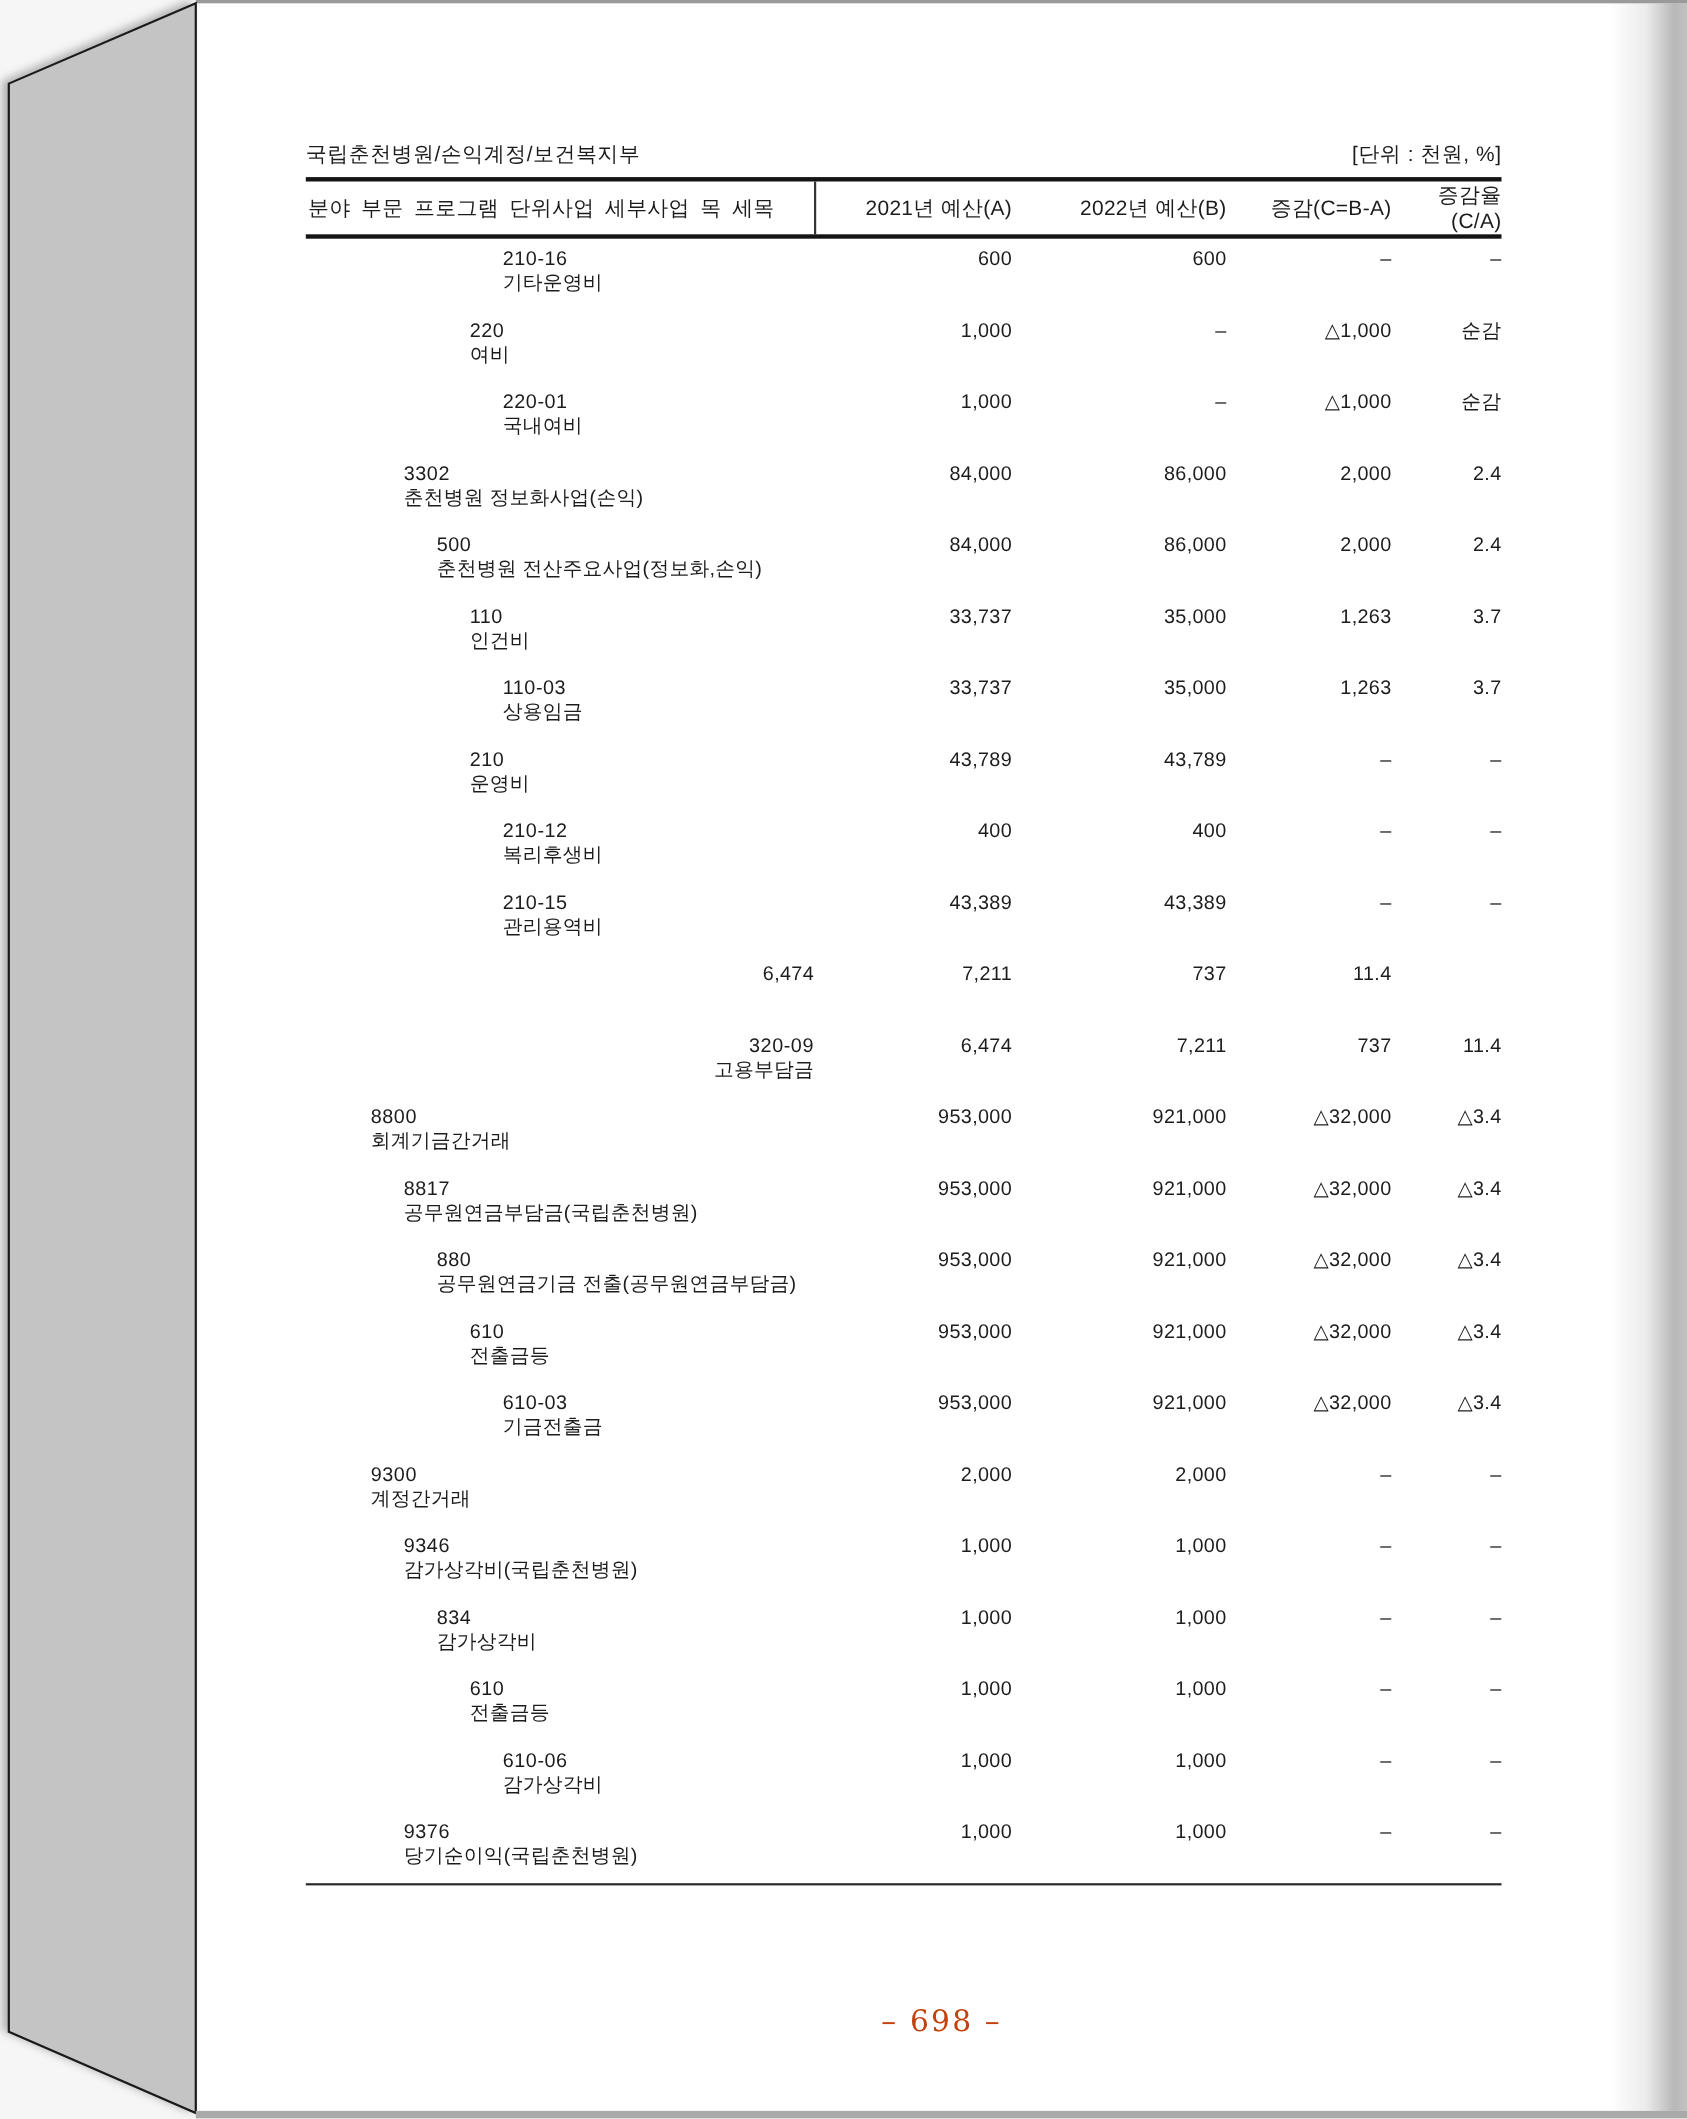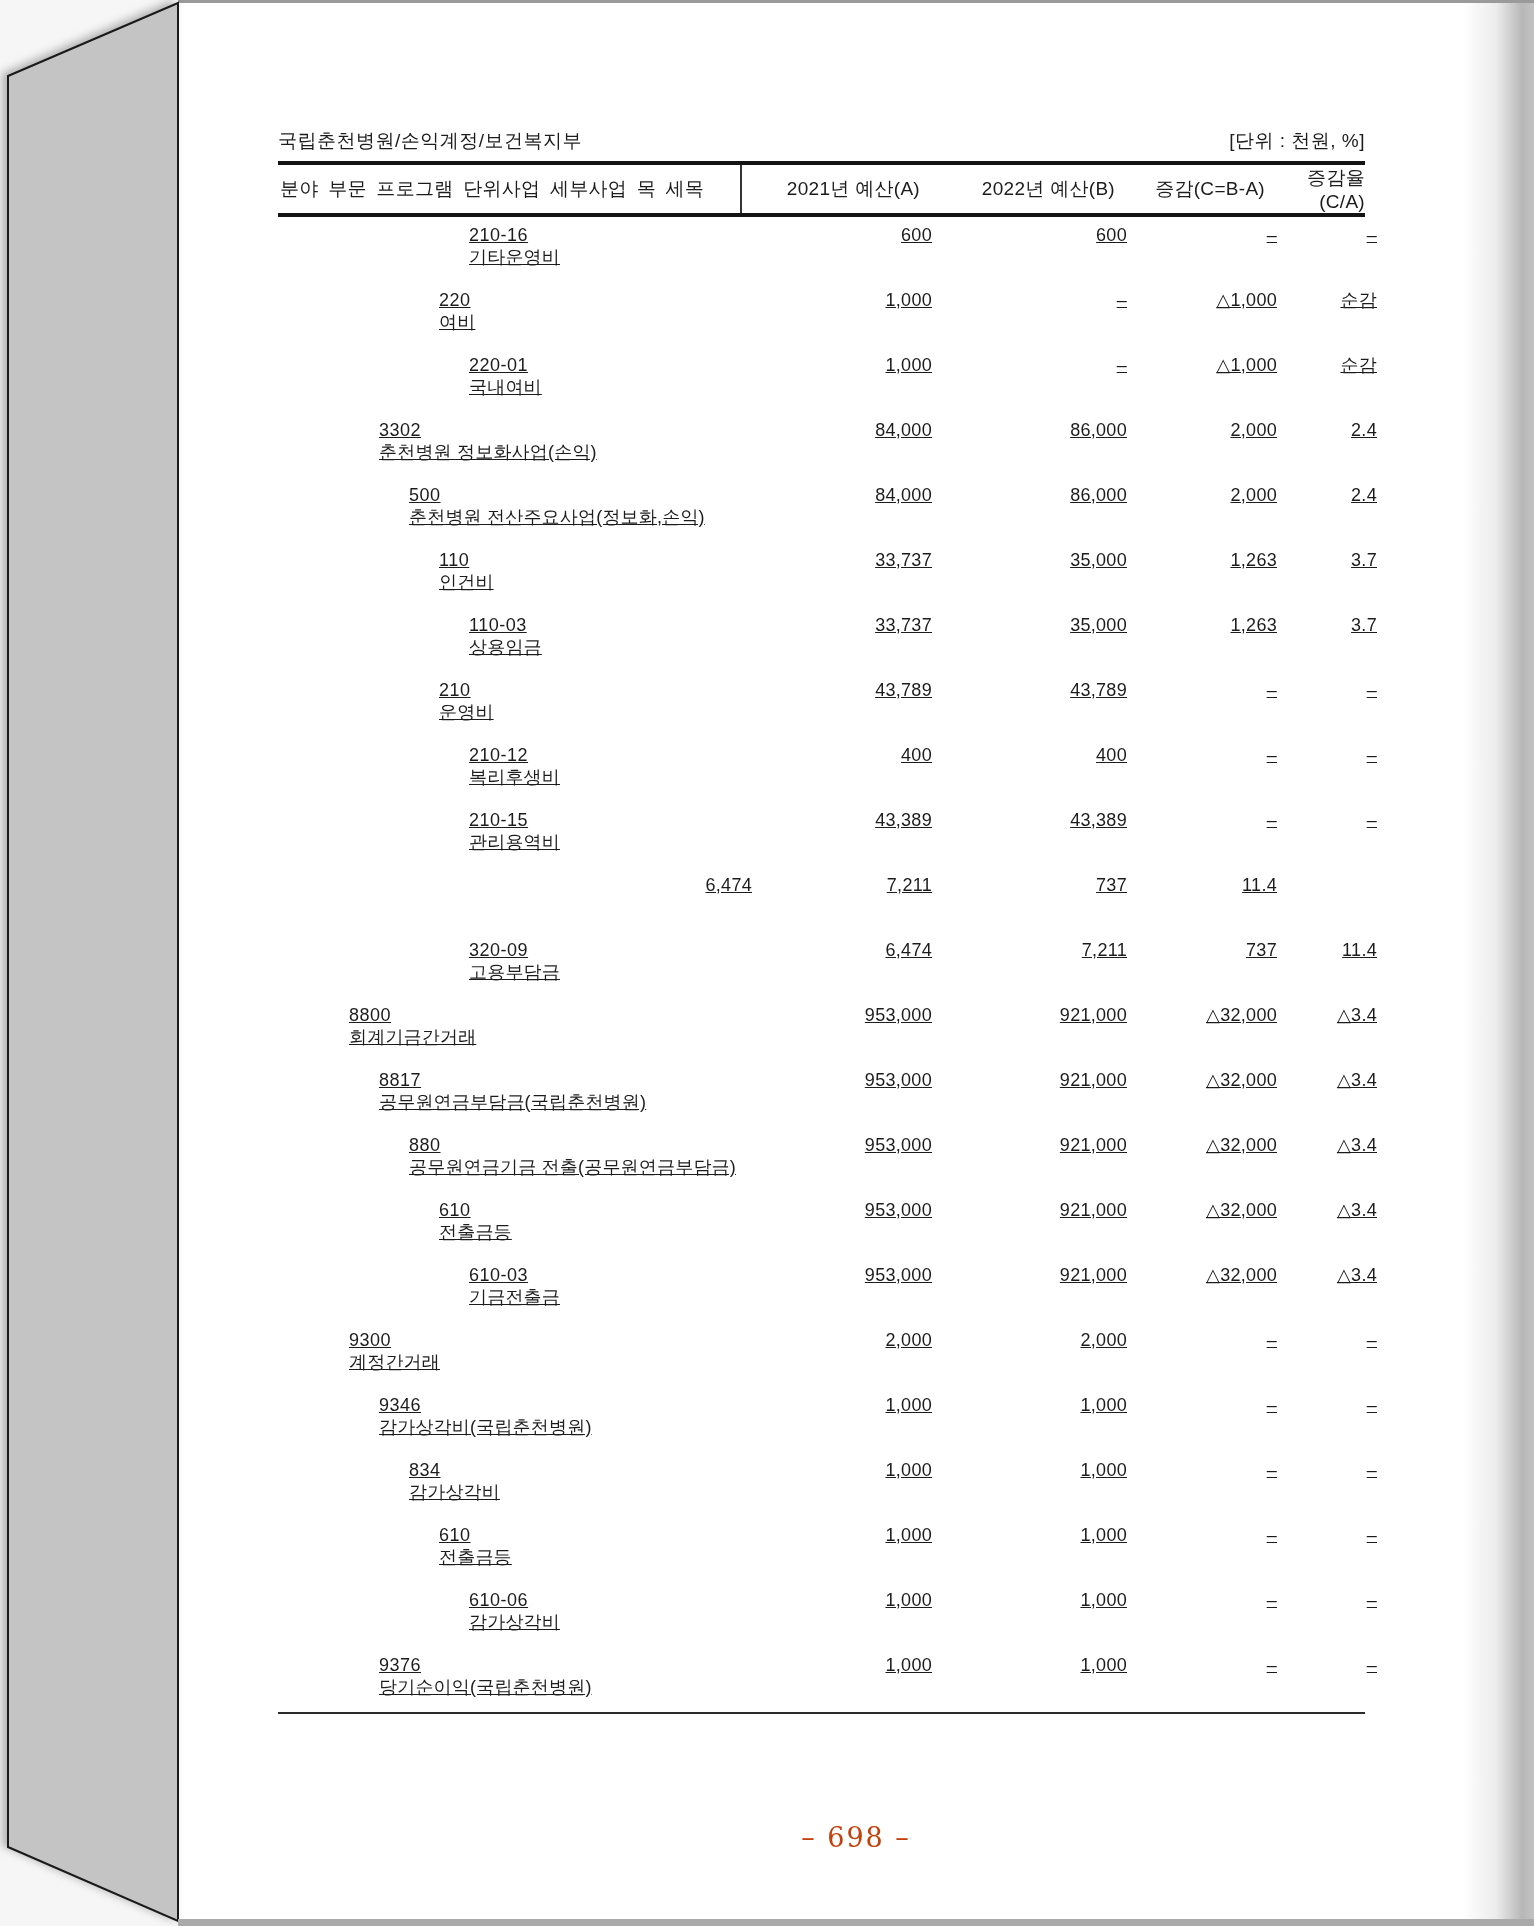--- a/index.html
+++ b/index.html
@@ -108,23 +108,22 @@
     position: absolute;
     left: 462px;
     top: 165px;
     width: 2px;
     height: 48px;
     background: #333333;
   }
   .rows {
     position: absolute;
     top: 224px;
-    left: 12px;
-    width: 1087px;
-    text-decoration: underline;
+    left: 0;
+    width: 1087px;
   }
   .row {
     height: 65px;
     font-size: 18px;
     line-height: 22px;
   }
   .row .cell { overflow: visible; white-space: nowrap; }
   .row .num { text-align: right; letter-spacing: 0.3px; }
   .row .code { letter-spacing: 0.5px; }
   .row .iname { letter-spacing: 0.2px; }
@@ -285,21 +284,21 @@
   </div>
 
   <div class="row grid-cols">
     <div class="cell num">6,474</div>
     <div class="cell num">7,211</div>
     <div class="cell num">737</div>
     <div class="cell num">11.4</div>
   </div>
 
   <div class="row grid-cols">
-    <div class="cell item" style="padding-left: 179px;">
+    <div class="cell item" style="padding-left: 179px; text-align: right;">
       <div class="code">320-09</div>
       <div class="iname">고용부담금</div>
     </div>
     <div class="cell num">6,474</div>
     <div class="cell num">7,211</div>
     <div class="cell num">737</div>
     <div class="cell num">11.4</div>
   </div>
 
   <div class="row grid-cols">

